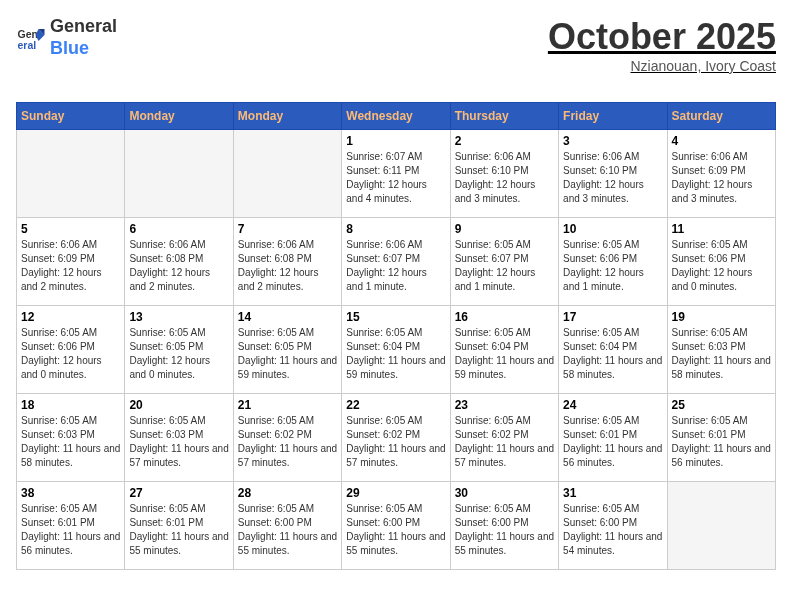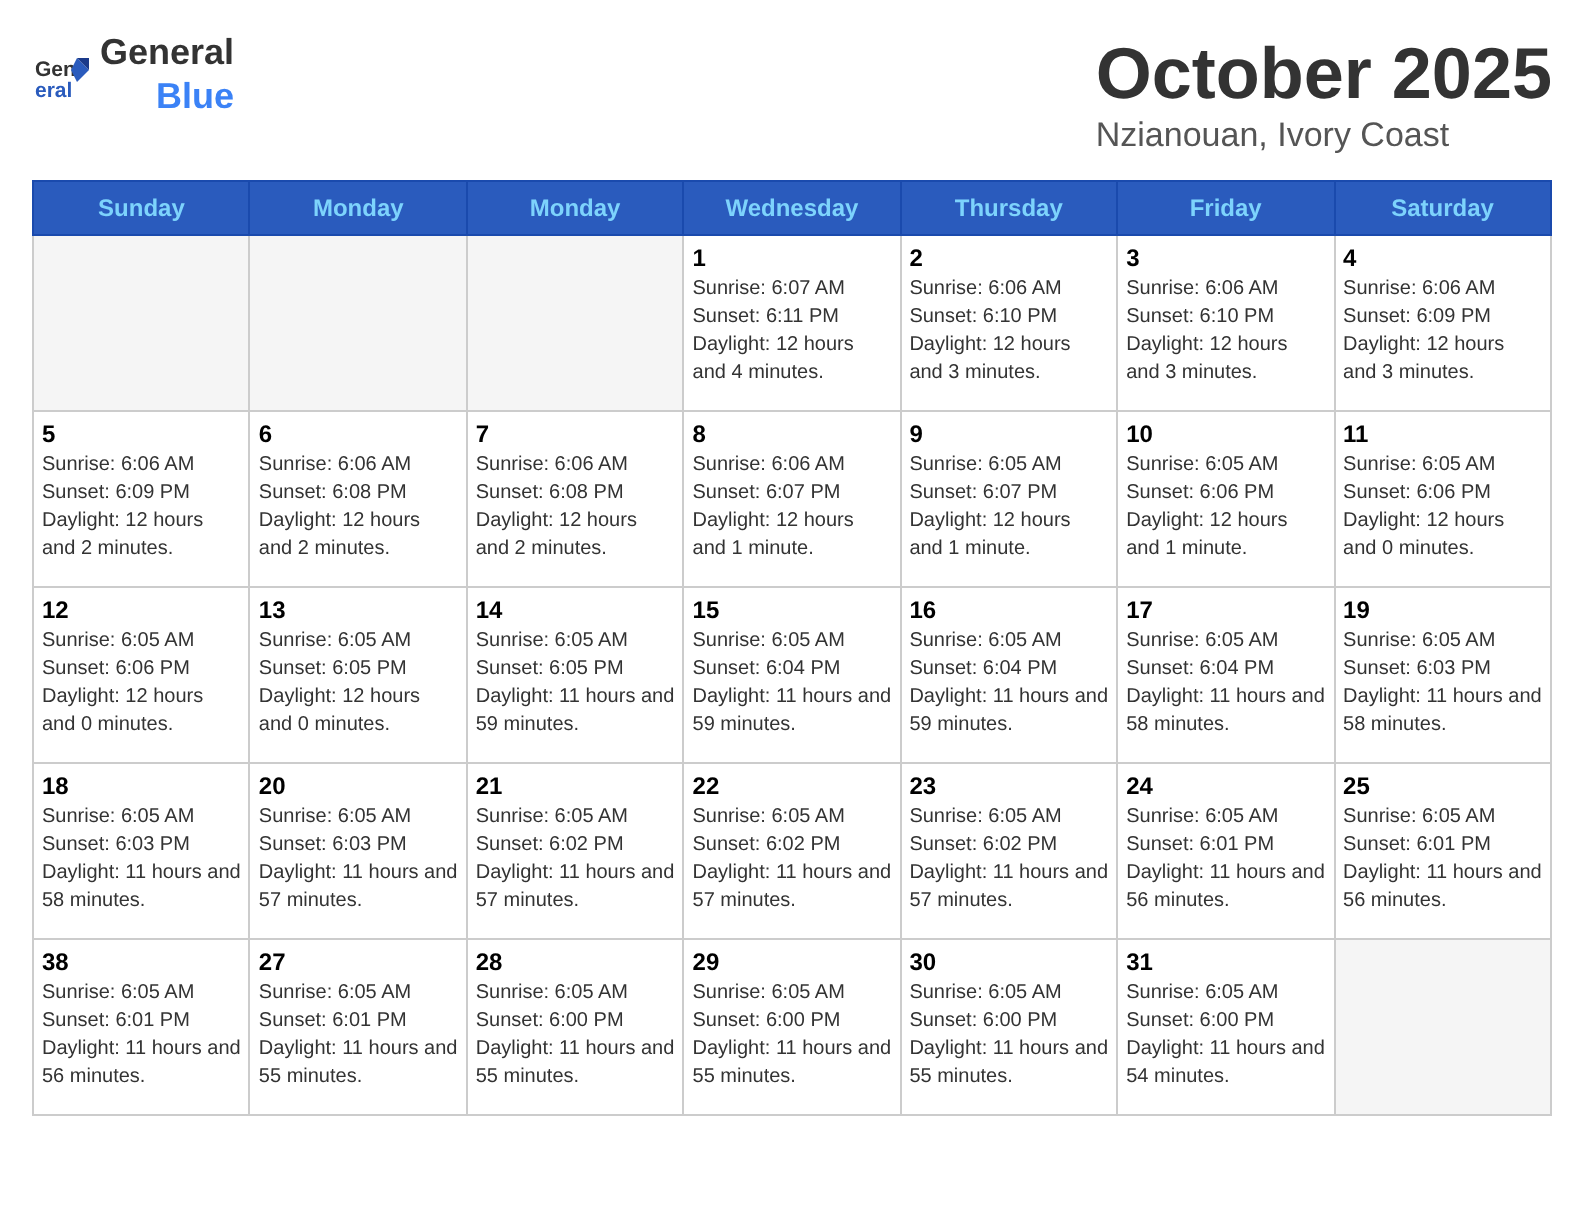--- a/index.html
+++ b/index.html
@@ -7,63 +7,63 @@
       font-family: Arial, sans-serif;
       background: #fff;
       width: 792px;
       min-height: 612px;
       padding: 16px;
     }
     .header {
       display: flex;
       justify-content: space-between;
       align-items: flex-start;
-      margin-bottom: 12px;
+      margin-bottom: 28px;
     }
     .logo {
       display: flex;
       align-items: center;
     }
     .logo-text {
       font-size: 18px;
       font-weight: bold;
       color: #333;
       line-height: 1.2;
-      text-align: right;
     }
     .logo-text span {
       color: #3b82f6;
     }
     .logo-icon {
       width: 30px;
       height: 30px;
       margin-right: 4px;
     }
     .title-area {
-      text-align: left;
+      text-align: right;
+      text-decoration: underline;
     }
     .month-title {
       font-size: 36px;
       font-weight: bold;
       color: #333;
     }
     .location {
-      font-size: 17px;
+      font-size: 14px;
       color: #555;
     }
     .calendar {
       width: 100%;
       border-collapse: collapse;
       font-size: 11px;
     }
     .calendar th {
       background-color: #2a5bbd;
-      color: #7dd3fc;
+      color: #fdba74;
       padding: 6px 4px;
-      text-align: center;
+      text-align: left;
       font-size: 12px;
       border: 1px solid #1a4aad;
     }
     .calendar td {
       border: 1px solid #ccc;
       vertical-align: top;
       padding: 4px;
       width: calc(100%/7);
       height: 88px;
       background: #fff;

